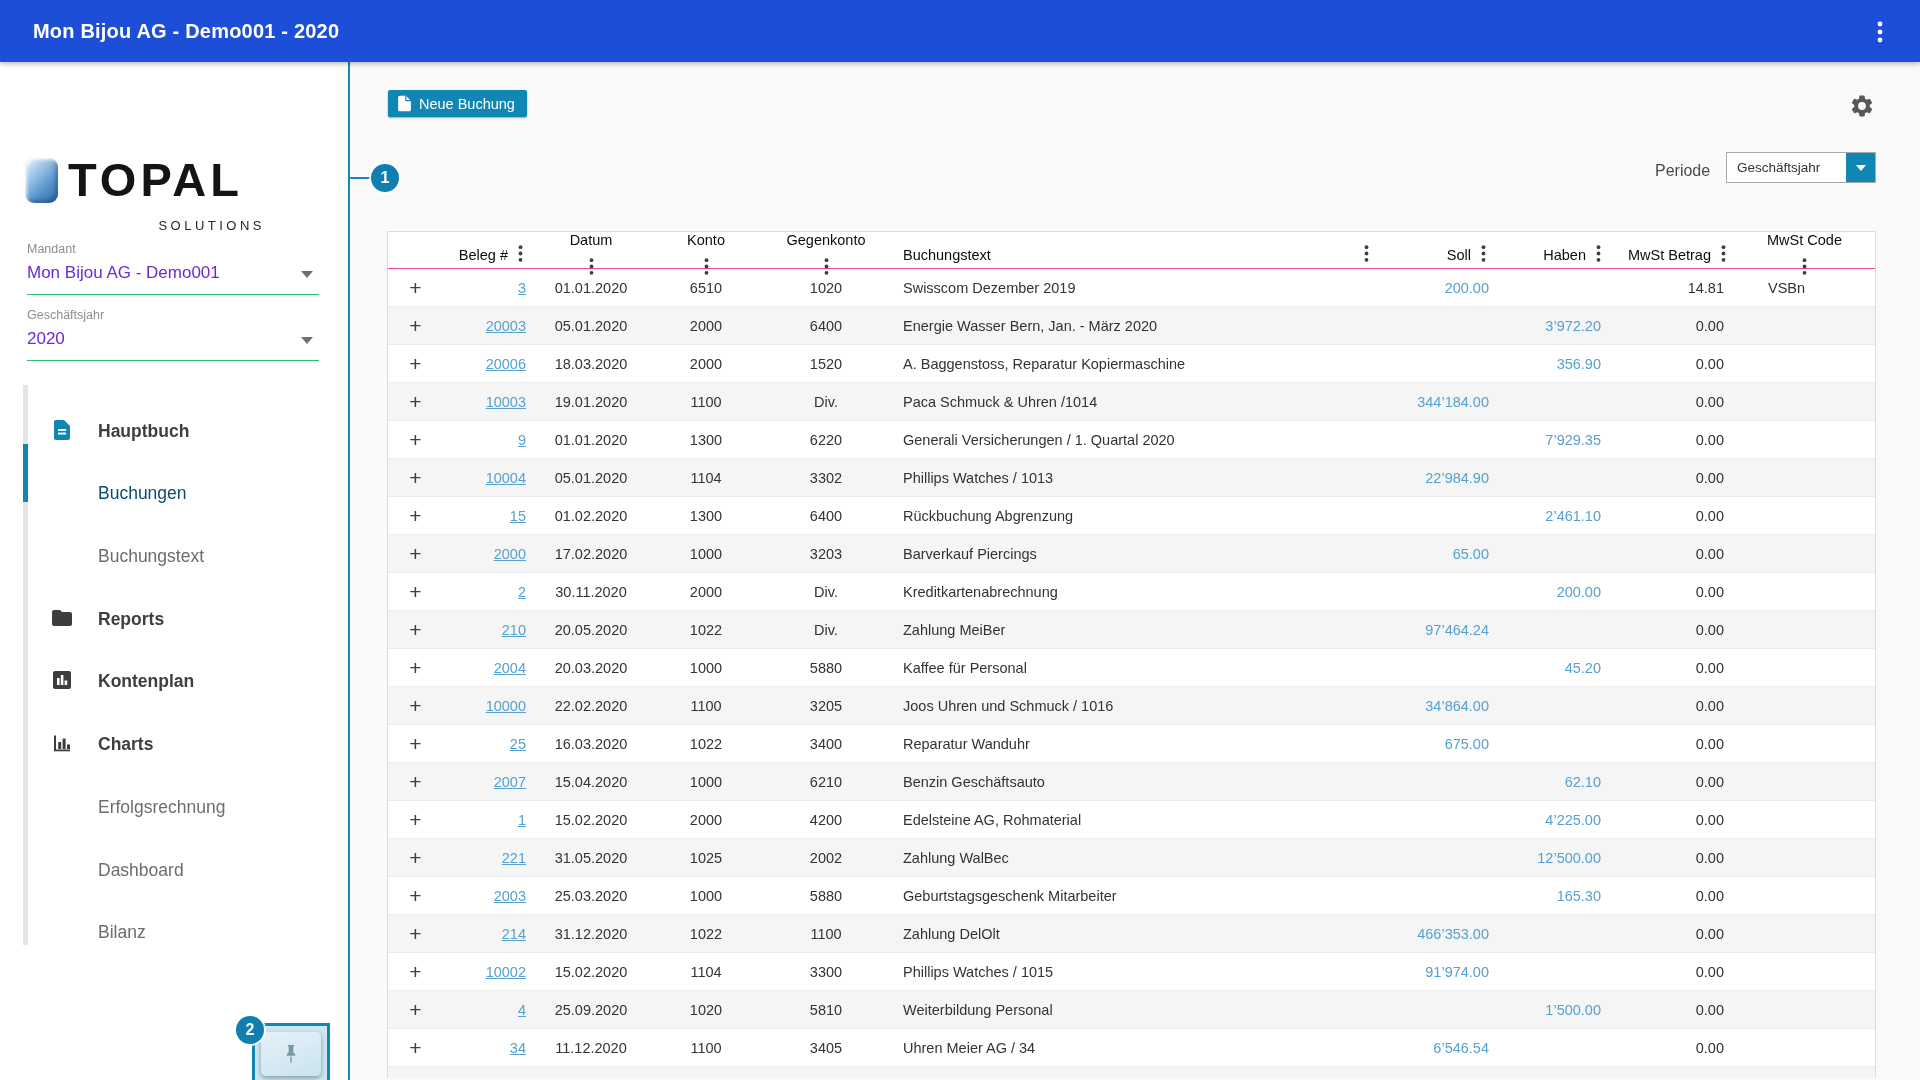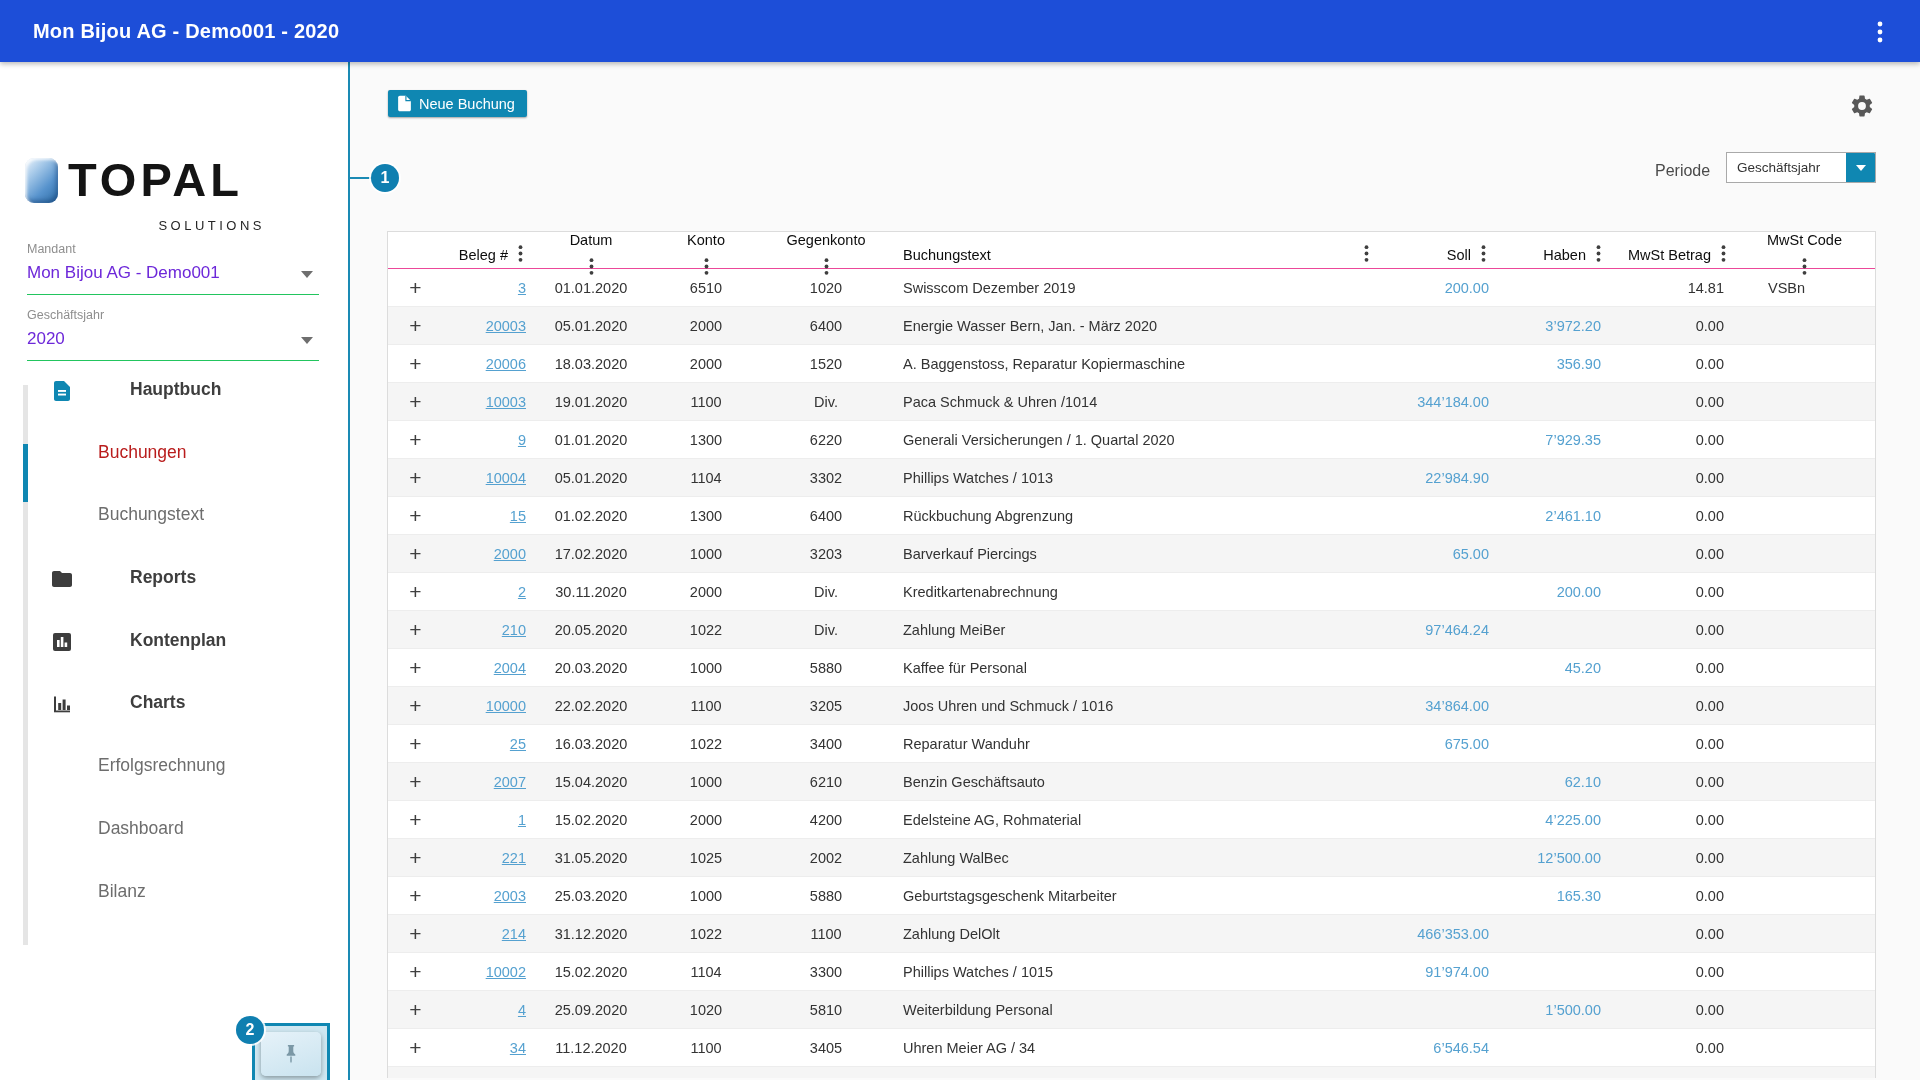--- a/index.html
+++ b/index.html
@@ -28,21 +28,21 @@
   .field{position:absolute;left:27px;width:292px;border-bottom:1px solid #22c55e;}
   .field-label{font-size:12.5px;color:#8e8e8e;}
   .field-value{font-size:17px;color:#6d28d9;margin-top:7px;padding-bottom:11px;}
   .field-arrow{position:absolute;right:6px;bottom:16px;width:0;height:0;
     border-left:6px solid transparent;border-right:6px solid transparent;border-top:7px solid #6e6e6e;cursor:pointer;}
   .f-mandant{top:180px;}
   .f-jahr{top:246px;}
   .nav{position:absolute;left:0;top:317px;width:348px;}
   .nav-rail{position:absolute;left:23px;top:6px;width:5px;height:560px;background:#e5e5e5;}
   .nav-rail-active{position:absolute;left:23px;top:65px;width:5px;height:58px;background:#0f87b2;z-index:2;}
-  .nav-item{height:62.7px;display:flex;align-items:flex-start;cursor:pointer;gap:32px;}
+  .nav-item{height:62.7px;display:flex;align-items:flex-end;cursor:pointer;}
   .nav-icon{width:24px;height:24px;margin-left:50px;flex:0 0 24px;}
   .nav-label-section{margin-left:24px;font-size:17.5px;font-weight:bold;color:#3e3e3e;}
   .nav-label-sub{margin-left:98px;font-size:17.5px;color:#6d6d6d;}
   
   .btn-new{position:absolute;left:388px;top:90px;height:27px;background:#0f87b2;color:#fff;
     font-size:14.5px;display:flex;align-items:center;gap:7px;padding:0 12px 0 9px;border-radius:2px;
     box-shadow:0 1px 2px rgba(0,0,0,.35);cursor:pointer;z-index:6;}
   .gear{position:absolute;left:1849px;top:93px;width:26px;height:26px;cursor:pointer;z-index:6;}
   .periode-label{position:absolute;left:1655px;top:162px;font-size:16px;color:#4a4a4a;z-index:6;}
   .periode-select{position:absolute;left:1726px;top:152px;width:150px;height:31px;background:#fff;
@@ -130,21 +130,21 @@
       <span class="nav-icon">
         <svg width="24" height="24" viewBox="0 0 24 24">
             <path fill="#0f87b2" d="M14 2H6c-1.1 0-2 .9-2 2v16c0 1.1.9 2 2 2h12c1.1 0 2-.9 2-2V8l-6-6z"></path>
             <rect x="8" y="11" width="8" height="1.9" fill="#fff"></rect>
             <rect x="8" y="14.6" width="8" height="1.9" fill="#fff"></rect>
           </svg>
       </span>
       <span class="nav-label-section">Hauptbuch</span>
     </div>
     <div class="nav-item">
-      <span class="nav-label-sub" style="font-weight:normal;color:#b91c1c;">Buchungen</span>
+      <span class="nav-label-sub" style="font-weight:normal;color:#0c4a6e;">Buchungen</span>
     </div>
     <div class="nav-item">
       <span class="nav-label-sub">Buchungstext</span>
     </div>
     <div class="nav-item">
       <span class="nav-icon">
         <svg width="24" height="24" viewBox="0 0 24 24">
             <path fill="#3d3d3d" d="M10 4H4c-1.1 0-2 .9-2 2v12c0 1.1.9 2 2 2h16c1.1 0 2-.9 2-2V8c0-1.1-.9-2-2-2h-8l-2-2z"></path>
           </svg>
       </span>

